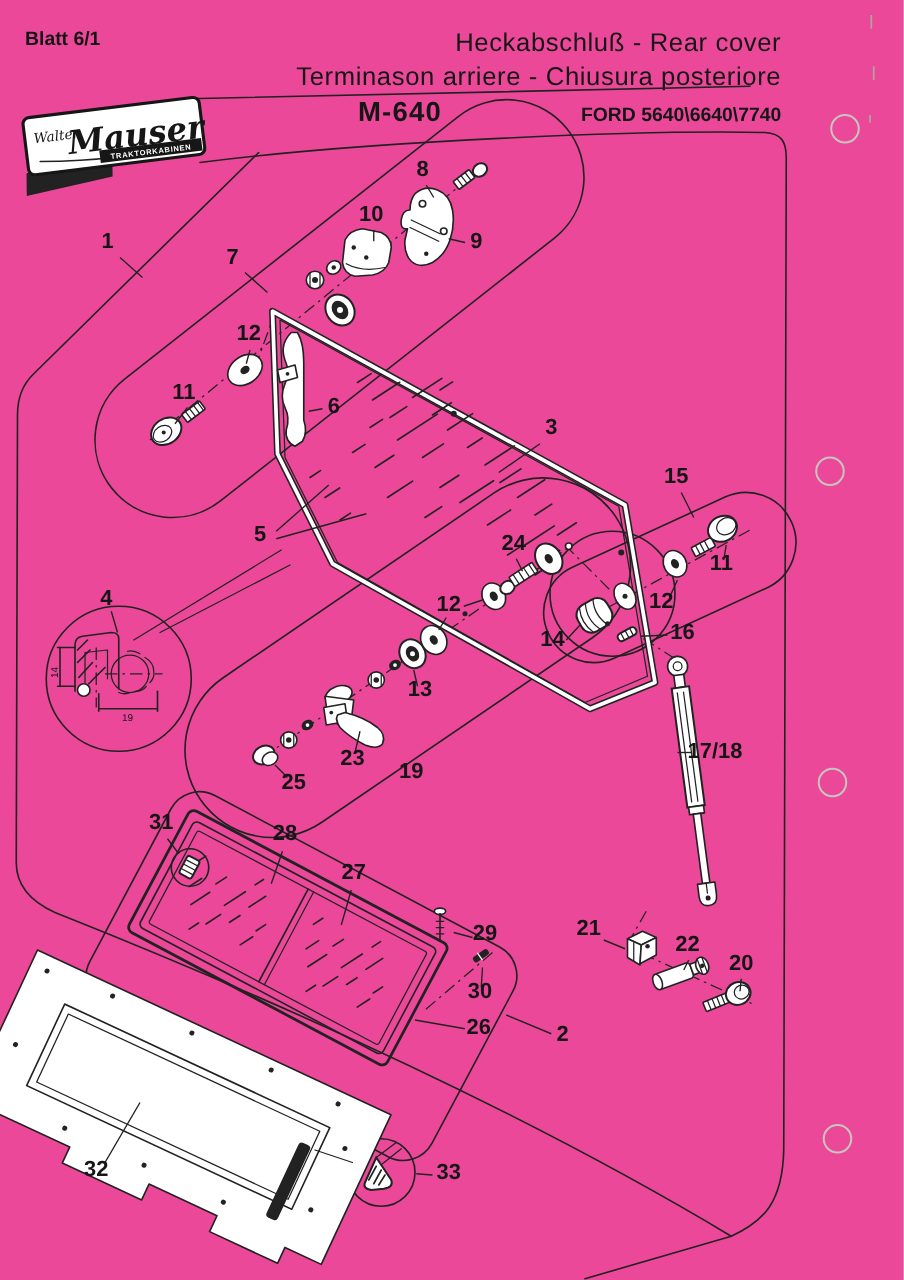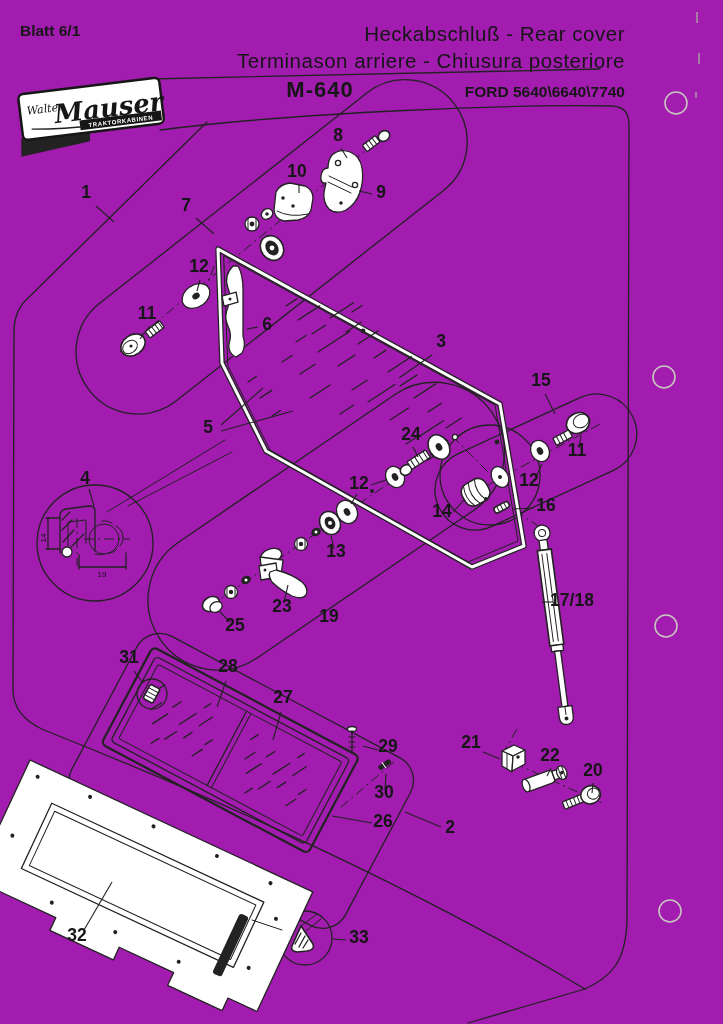--- a/index.html
+++ b/index.html
@@ -1,16 +1,16 @@
 <!DOCTYPE html>
 <html><head>
 <meta charset="utf-8">
 <style>
   html,body{margin:0;padding:0;background:#e8e6e1;}
-  #page{position:relative;width:723px;height:1024px;margin:0 auto;background:#a21caf;overflow:hidden;
+  #page{position:relative;width:723px;height:1024px;margin:0 auto;background:#ec4899;overflow:hidden;
         font-family:"Liberation Sans",sans-serif;}
   svg{position:absolute;left:0;top:0;}
   .ln{fill:none;stroke:#222;stroke-width:1.3;stroke-linecap:round;stroke-linejoin:round;}
   .w1{stroke-width:1;}
   .w2{stroke-width:2.2;}
   .fw{fill:#fff;stroke:#222;stroke-width:1.3;stroke-linejoin:round;}
   .fw15{fill:#fff;stroke:#222;stroke-width:1.6;}
   .dk{fill:#222;stroke:none;}
   .dd{fill:none;stroke:#222;stroke-width:1;stroke-dasharray:10 4 2 4;}
   .faint{fill:none;stroke:#c7c5bf;stroke-width:1.6;}

